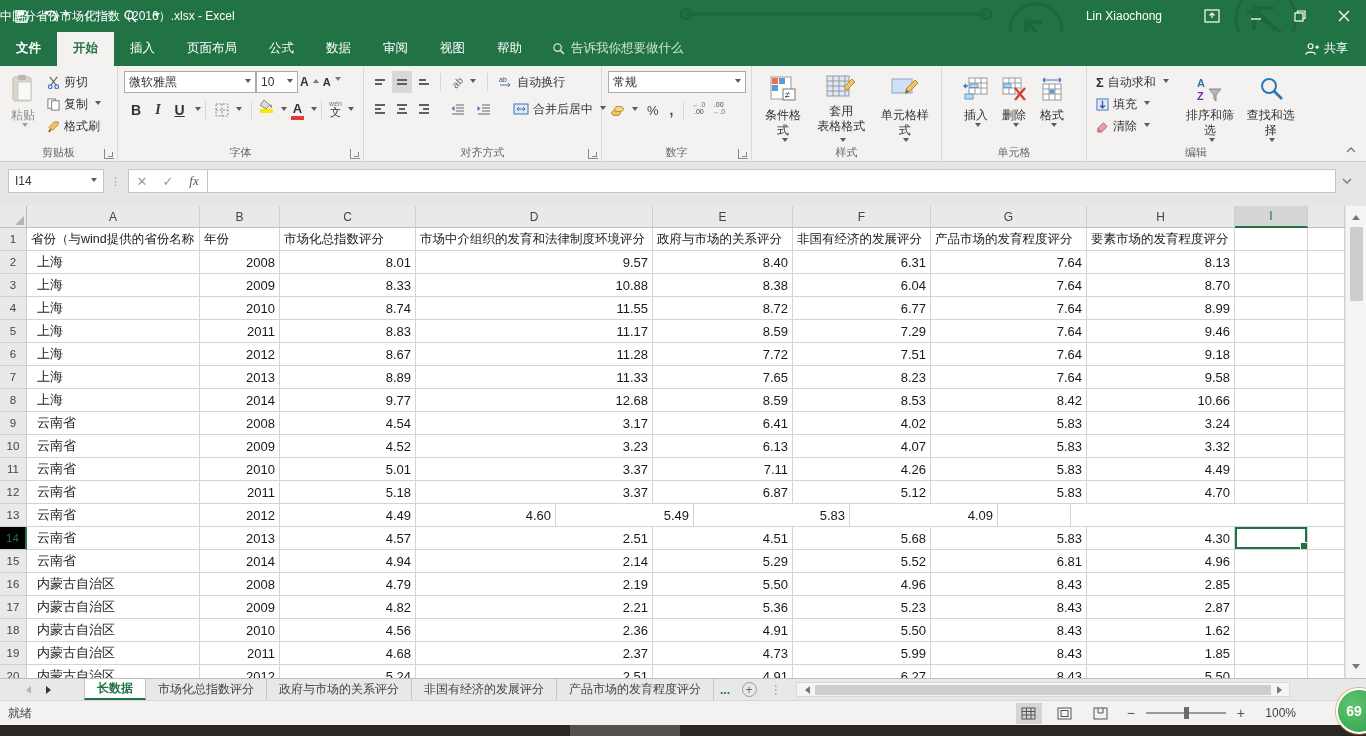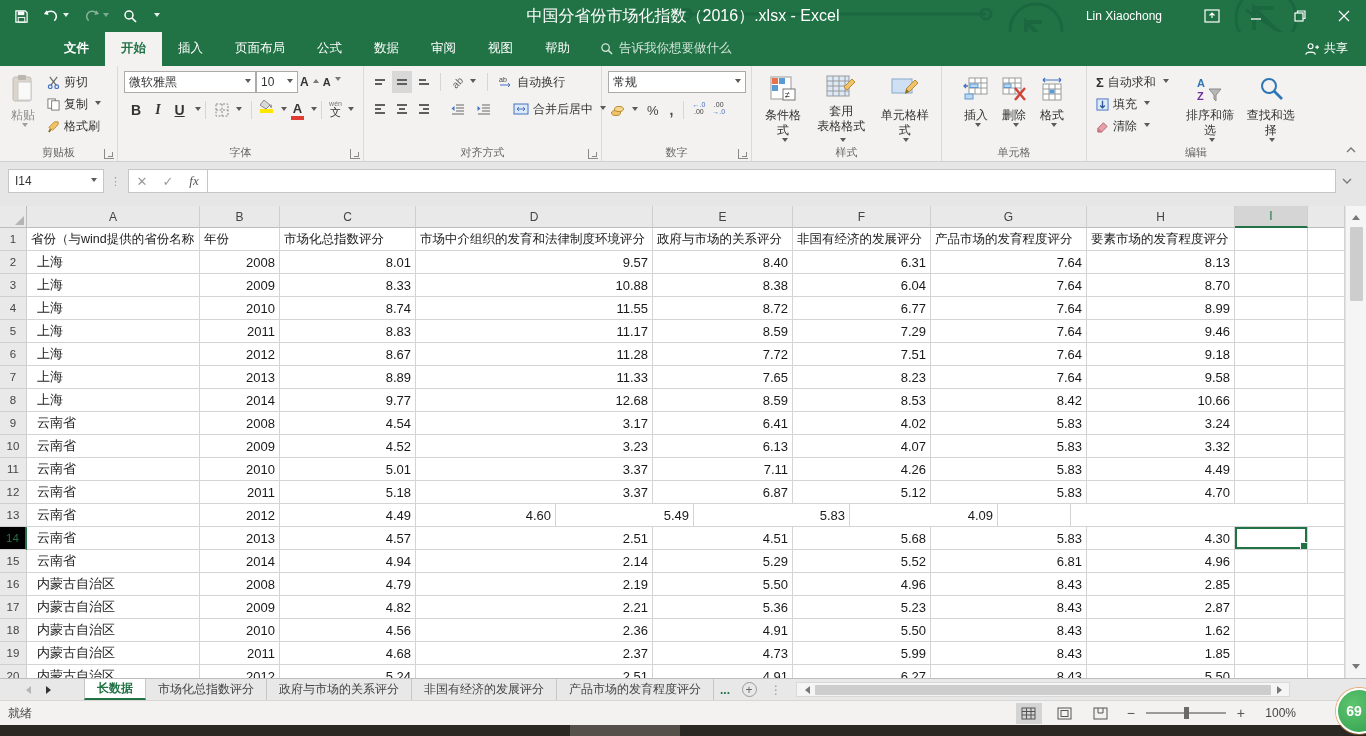--- a/index.html
+++ b/index.html
@@ -12,29 +12,29 @@
   .tri-up   { display:inline-block; width:0; height:0; border:4px solid transparent; border-bottom:5px solid #777; }
   .tri-down { display:inline-block; width:0; height:0; border:4px solid transparent; border-top:5px solid #777; }
   .tri-left { display:inline-block; width:0; height:0; border:4px solid transparent; border-right:5px solid #777; }
   .tri-right{ display:inline-block; width:0; height:0; border:4px solid transparent; border-left:5px solid #777; }
 
   
   .titlebar { height:32px; background:#217346; display:flex; align-items:center; color:#fff; position:relative; overflow:hidden; }
   .deco { position:absolute; right:0; top:0; width:760px; height:66px; pointer-events:none; }
   .qat { display:flex; align-items:center; gap:14px; padding-left:14px; z-index:2; }
   .qat .btn { display:flex; align-items:center; cursor:pointer; }
-  .title-text { position:absolute; left:0; right:0; text-align:center; font-size:16px; color:#fff; z-index:1; }
+  .title-text { position:absolute; left:0; right:0; text-align:left; font-size:12px; color:#fff; z-index:1; }
   .tb-right { margin-left:auto; display:flex; align-items:center; gap:0; z-index:2; }
   .user-name { font-size:12px; margin-right:28px; }
   .winbtn { width:44px; height:32px; display:flex; align-items:center; justify-content:center; cursor:pointer; }
 
   
   .menurow { height:34px; background:#217346; display:flex; align-items:flex-end; color:#fff; position:relative; }
   .mtab { padding:8px 16px 9px; font-size:12.5px; cursor:pointer; white-space:nowrap; }
-  .mtab.file { font-weight:bold;margin-left:48px; }
+  .mtab.file { font-weight:bold; }
   .mtab.active { background:#f3f2f1; color:#217346; font-weight:bold; }
   .tellme { display:flex; align-items:center; gap:6px; padding:8px 14px 9px; font-size:12.5px; color:#d3e6da; cursor:text; }
   .share { margin-left:auto; display:flex; align-items:center; gap:5px; padding:8px 18px 9px; cursor:pointer; }
 
   
   .ribbon { height:96px; background:#f3f2f1; border-bottom:1px solid #d2d0ce; display:flex; position:relative; }
   .rgroup { position:relative; padding:3px 4px 16px; border-right:1px solid #dcdad8; display:flex; }
   .rgroup-label { position:absolute; bottom:1px; left:0; right:0; text-align:center; font-size:11px; color:#666; white-space:nowrap; }
   .launcher { position:absolute; bottom:2px; right:3px; width:10px; height:10px; border-left:1px solid #8a8a8a; border-bottom:1px solid #8a8a8a; cursor:pointer; }
   .launcher::after { content:""; position:absolute; right:1px; bottom:1px; width:4px; height:4px; border-right:1px solid #8a8a8a; border-bottom:1px solid #8a8a8a; }

